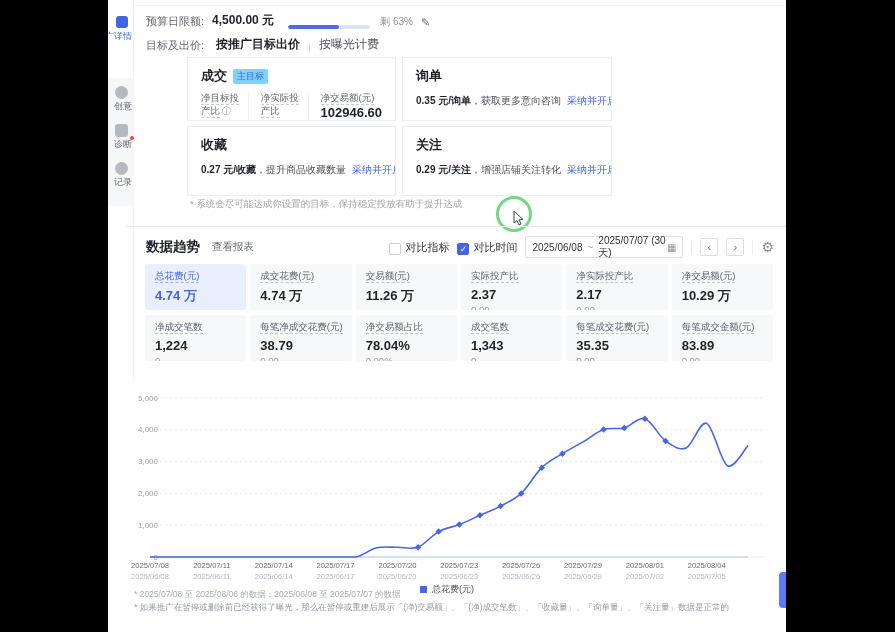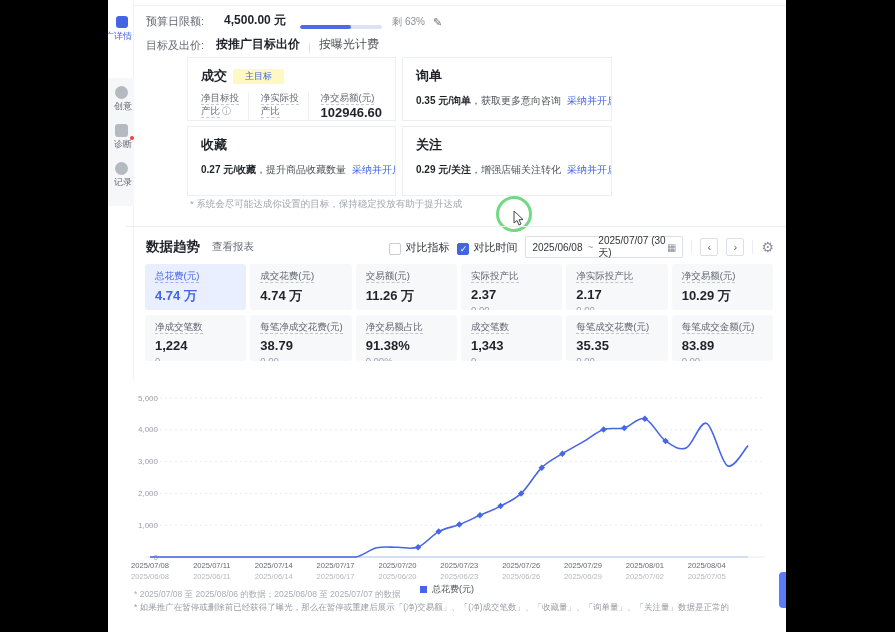--- a/index.html
+++ b/index.html
@@ -15,36 +15,36 @@
   .sb-icon { position:absolute; right:6px; width:13px; height:13px; border-radius:50%; background:#b5b9c0; }
   .sb-icon.active { background:#4365e2; border-radius:3px; width:12px; height:12px; }
   .sb-icon.square { border-radius:3px; }
   .sb-label { position:absolute; right:2px; font-size:9px; color:#646a73; white-space:nowrap; }
   .sb-label.active { color:#4365e2; }
   .sb-badge { position:absolute; right:0px; width:4px; height:4px; border-radius:50%; background:#f53f3f; }
 
   
   .row { position:absolute; display:flex; align-items:flex-end; }
   .lbl { font-size:11px; color:#646a73; }
-  .budget-val { font-size:12px; font-weight:bold; color:#1f2329; margin-left:20px; }
+  .budget-val { font-size:12px; font-weight:bold; color:#1f2329; margin-left:8px; }
   .pbar { position:relative; width:82px; height:4px; border-radius:2px; background:#dde3f2; margin-left:14px; overflow:hidden; }
   .pbar-fill { position:absolute; left:0; top:0; bottom:0; background:#4c6ce4; border-radius:2px; }
   .remain { font-size:10px; color:#8a8f99; margin-left:10px; }
   .pencil { font-size:11px; color:#6b7280; margin-left:8px; }
   .tab-active { font-size:12px; color:#1f2329; font-weight:bold; margin-left:12px; }
   .tab-pipe { font-size:11px; color:#dde0e5; margin:0 8px; }
   .tab-inactive { font-size:12px; color:#4e5259; }
 
   
   #goal-grid { position:absolute; left:79px; top:57px; width:426px; display:grid;
     grid-template-columns:209px 210px; grid-template-rows:64px 70px; column-gap:6px; row-gap:5px; }
   .goal-card { border:1px solid #ebeef2; border-radius:0; background:#fff; padding:9px 13px; overflow:hidden; }
   .gc-title-row { display:flex; align-items:center; }
   .gc-title { font-size:13px; font-weight:bold; color:#1f2329; }
-  .gc-tag { margin-left:6px; font-size:9px; color:#4365e2; background:#fef9c3; padding:1px 12px; border-radius:2px; }
+  .gc-tag { margin-left:6px; font-size:9px; color:#4365e2; background:#7dd3fc; padding:1px 4px; border-radius:2px; }
   .gc-metrics { display:flex; margin-top:7px; }
   .gm { flex:1; }
   .gm + .gm { border-left:1px solid #f0f1f4; padding-left:12px; }
   .gm-label { font-size:9.5px; color:#646a73; }
   .gm-label .u { border-bottom:1px dashed #c6cad1; padding-bottom:1px; }
   .gm-info { color:#9aa0a8; font-size:9px; margin-left:2px; }
   .gm-val { font-size:13px; font-weight:bold; color:#1f2329; }
   .gc-desc { margin-top:9px; font-size:10px; color:#4e5259; white-space:nowrap; }
   .gc-desc b { color:#1f2329; }
   .gc-link { color:#4365e2; margin-left:6px; cursor:pointer; }
@@ -247,21 +247,21 @@
         <div class="mc-val">1,224</div>
         <div class="mc-sub">0</div>
       </div>
       <div class="mc">
         <div class="mc-label"><span>每笔净成交花费(元)</span></div>
         <div class="mc-val">38.79</div>
         <div class="mc-sub">0.00</div>
       </div>
       <div class="mc">
         <div class="mc-label"><span>净交易额占比</span></div>
-        <div class="mc-val">91.38%</div>
+        <div class="mc-val">78.04%</div>
         <div class="mc-sub">0.00%</div>
       </div>
       <div class="mc">
         <div class="mc-label"><span>成交笔数</span></div>
         <div class="mc-val">1,343</div>
         <div class="mc-sub">0</div>
       </div>
       <div class="mc">
         <div class="mc-label"><span>每笔成交花费(元)</span></div>
         <div class="mc-val">35.35</div>

